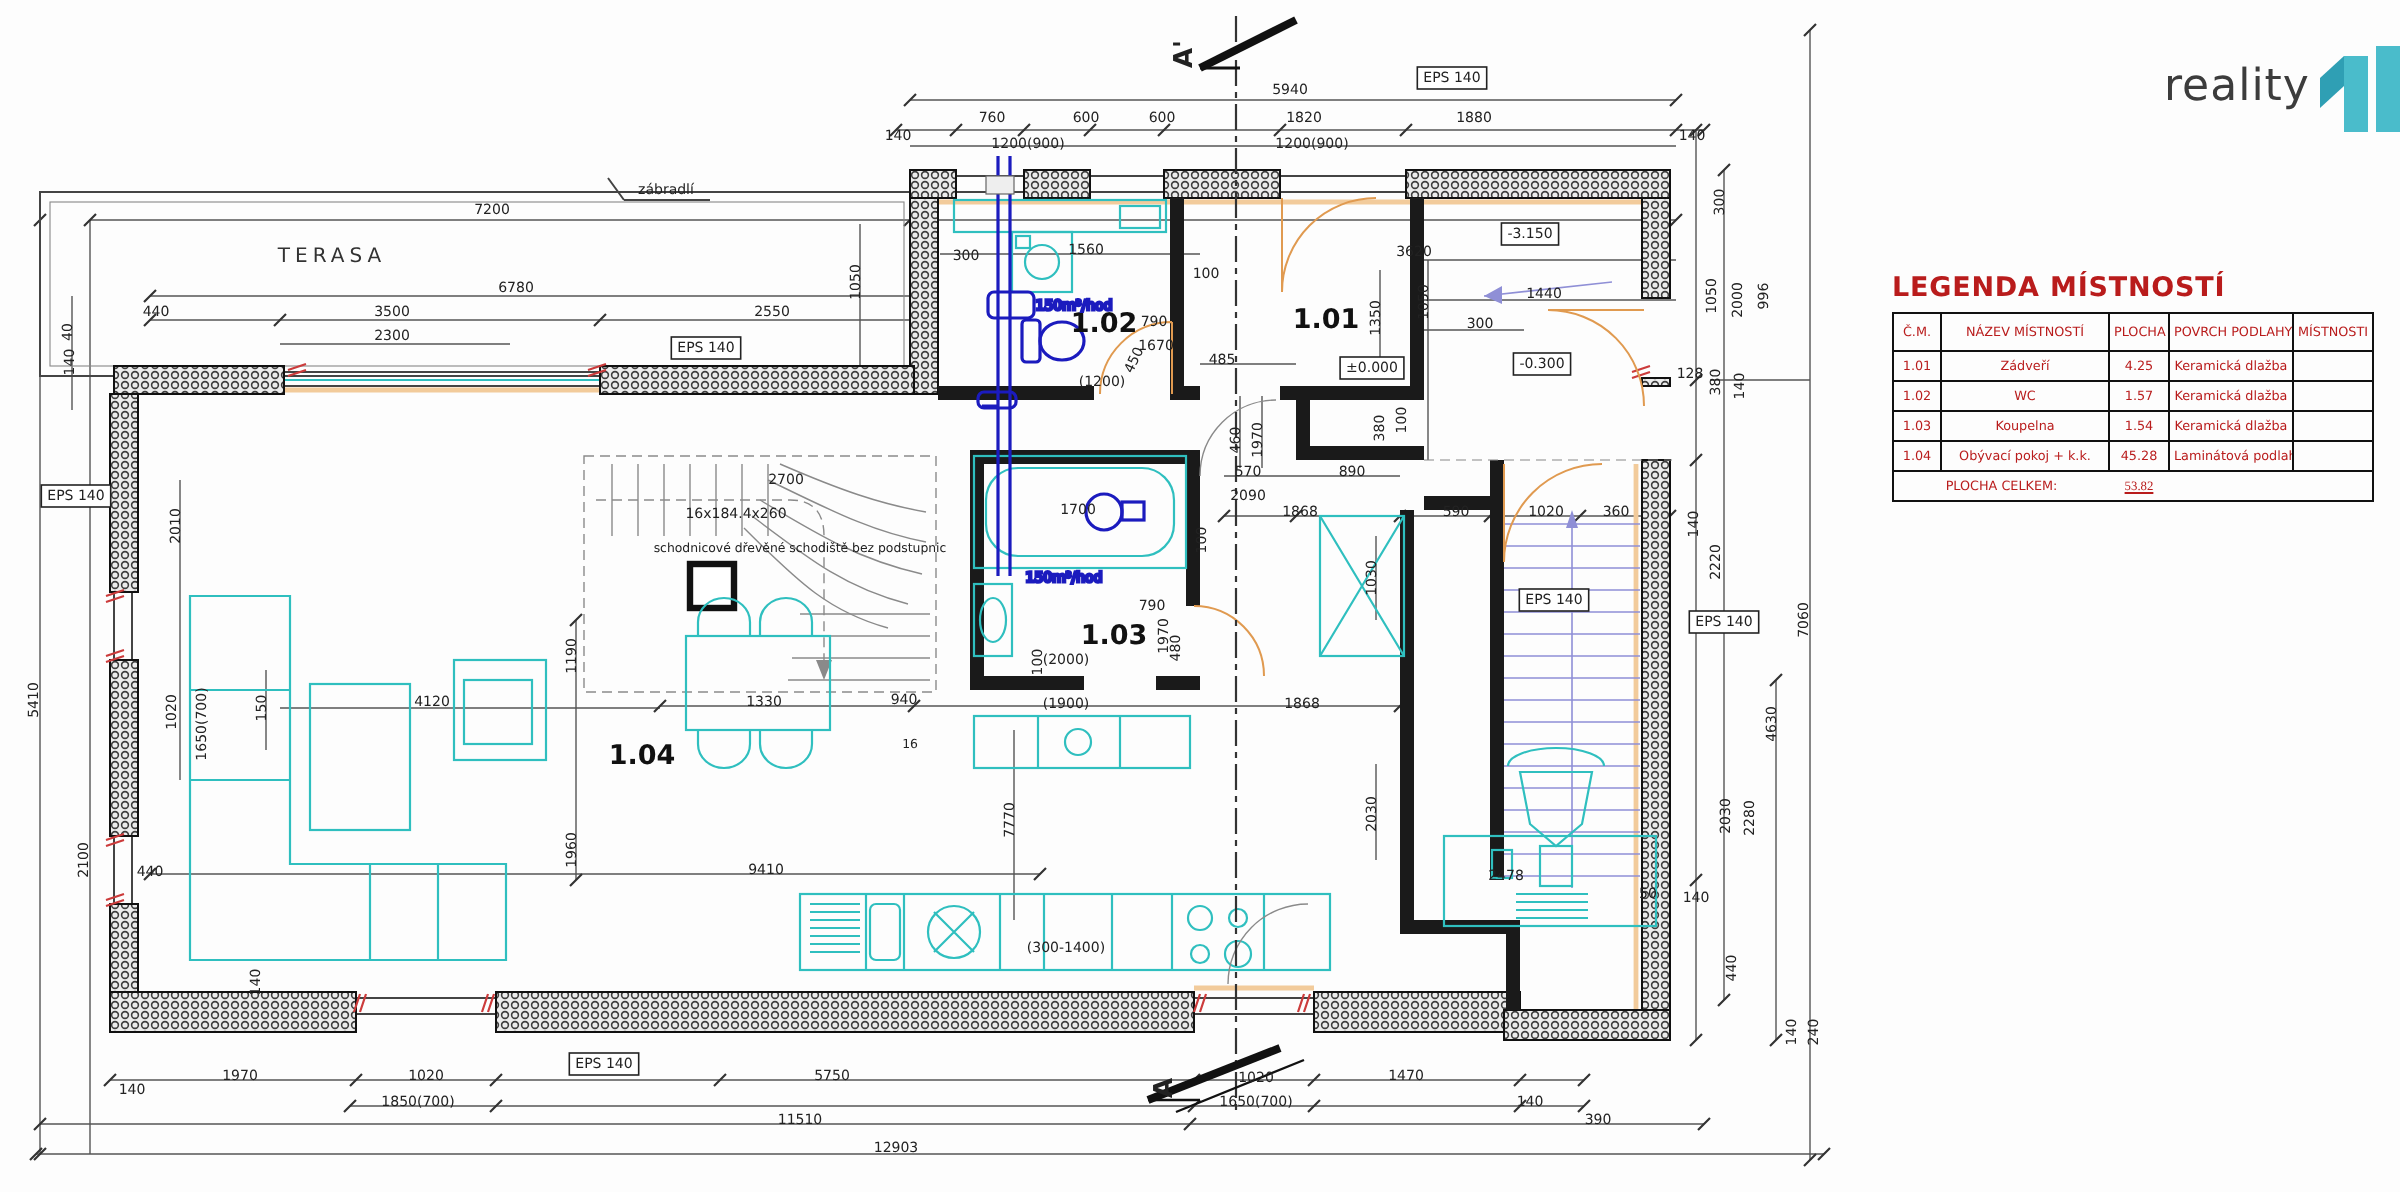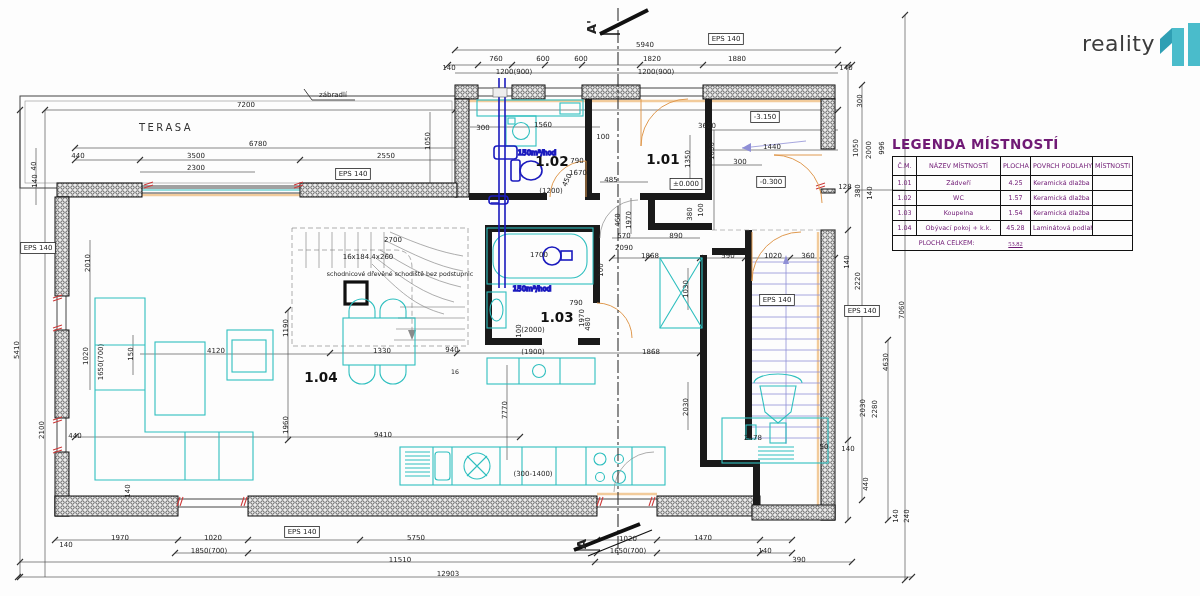--- a/index.html
+++ b/index.html
@@ -24,21 +24,21 @@
   .dashdot{stroke:#333;stroke-width:1.1;stroke-dasharray:13 3 3 3;fill:none;}
   .secmark{stroke:#111;fill:none;}
   text.dim{font-family:"DejaVu Sans",sans-serif;font-size:7px;fill:#222;text-anchor:middle;}
   text.dim.small{font-size:6.2px;}
   text.dim.room{font-size:13.5px;font-weight:bold;fill:#111;}
   text.dim.roomname{font-size:10px;letter-spacing:2.5px;fill:#333;}
   text.dim.blue{fill:#5252da;}
   text.dim.section{font-size:13px;font-weight:bold;}
   .labelbox{fill:#fff;stroke:#222;stroke-width:.8;}
   
-  .legend{position:absolute;left:892px;top:136px;width:240px;color:#701a75;}
+  .legend{position:absolute;left:946px;top:136px;width:240px;color:#b91c1c;}
   .legend-title{font-size:13.5px;font-weight:bold;letter-spacing:.4px;margin-bottom:4px;}
   .legend table{border-collapse:collapse;width:100%;border:1.8px solid #111;table-layout:fixed;}
   .legend th,.legend td{border:.8px solid #111;font-size:6.4px;padding:2px 2px;overflow:hidden;
     white-space:nowrap;font-weight:normal;text-align:center;vertical-align:middle;}
   .legend th{height:14px;}
   .legend td{height:10px;}
   .legend .num{text-align:center;}
   .legend .ctr{text-align:center;}
   .legend tr.total td{border-left:none;border-right:none;border-top:1.6px solid #111;border-bottom:none;}
   .legend .u{text-decoration:underline;font-family:Liberation Serif, serif;}

